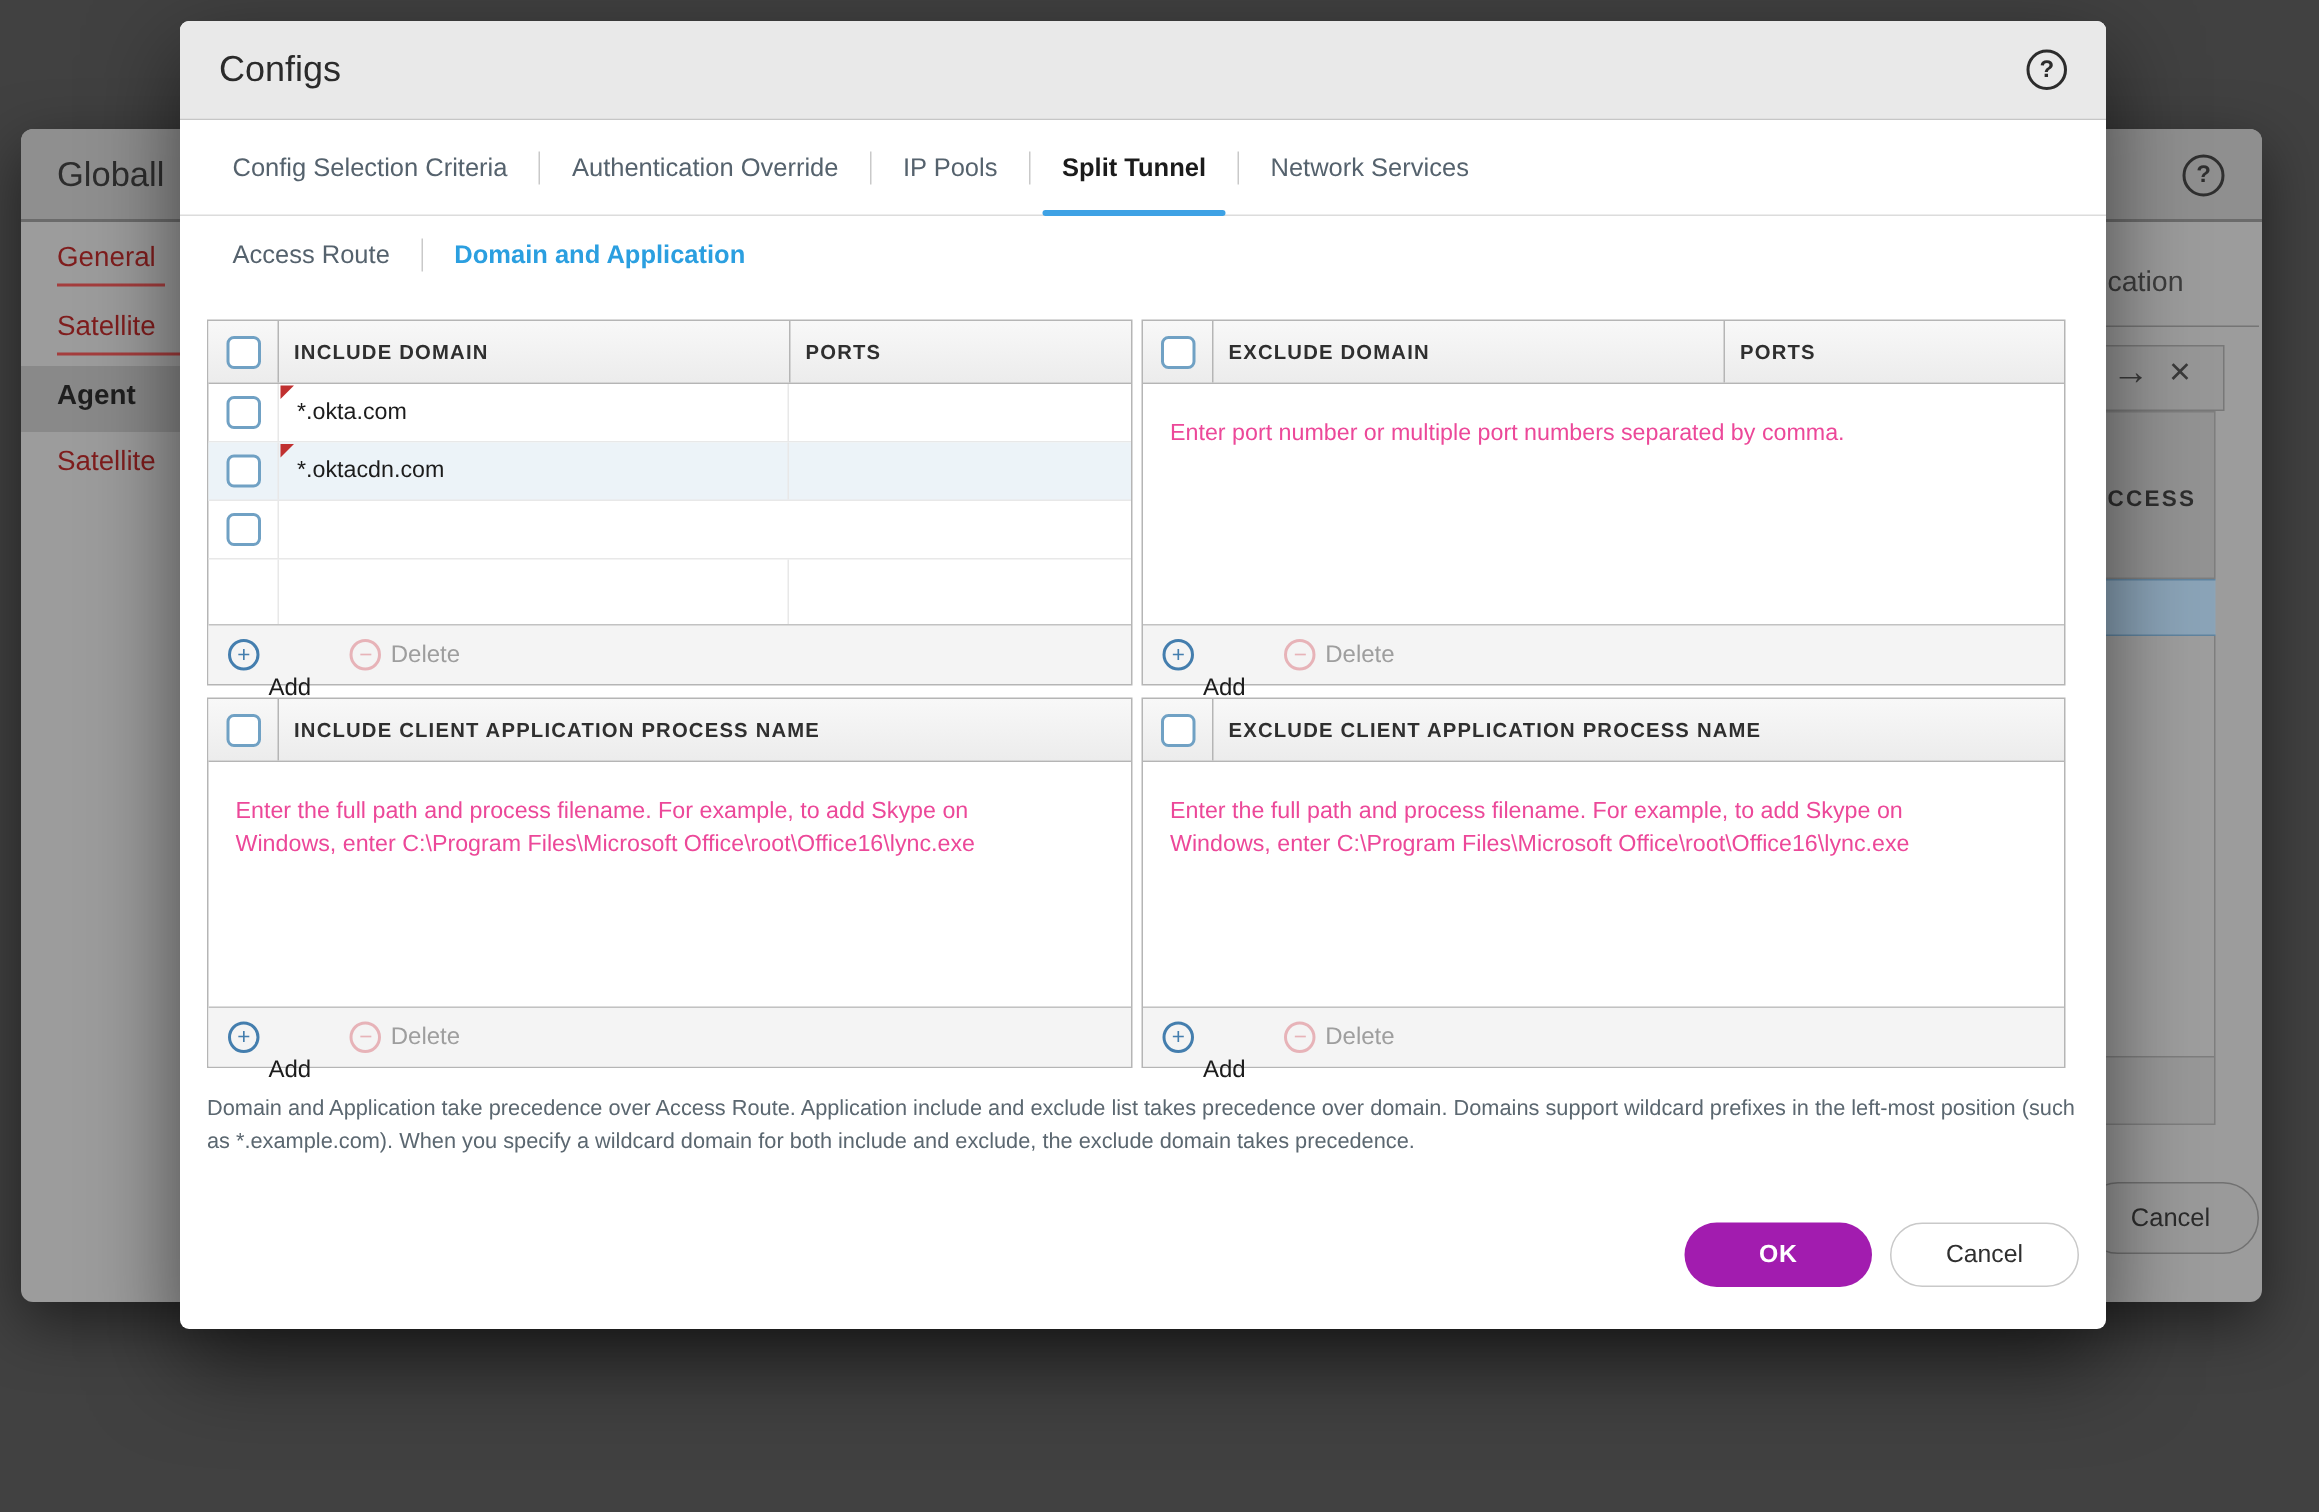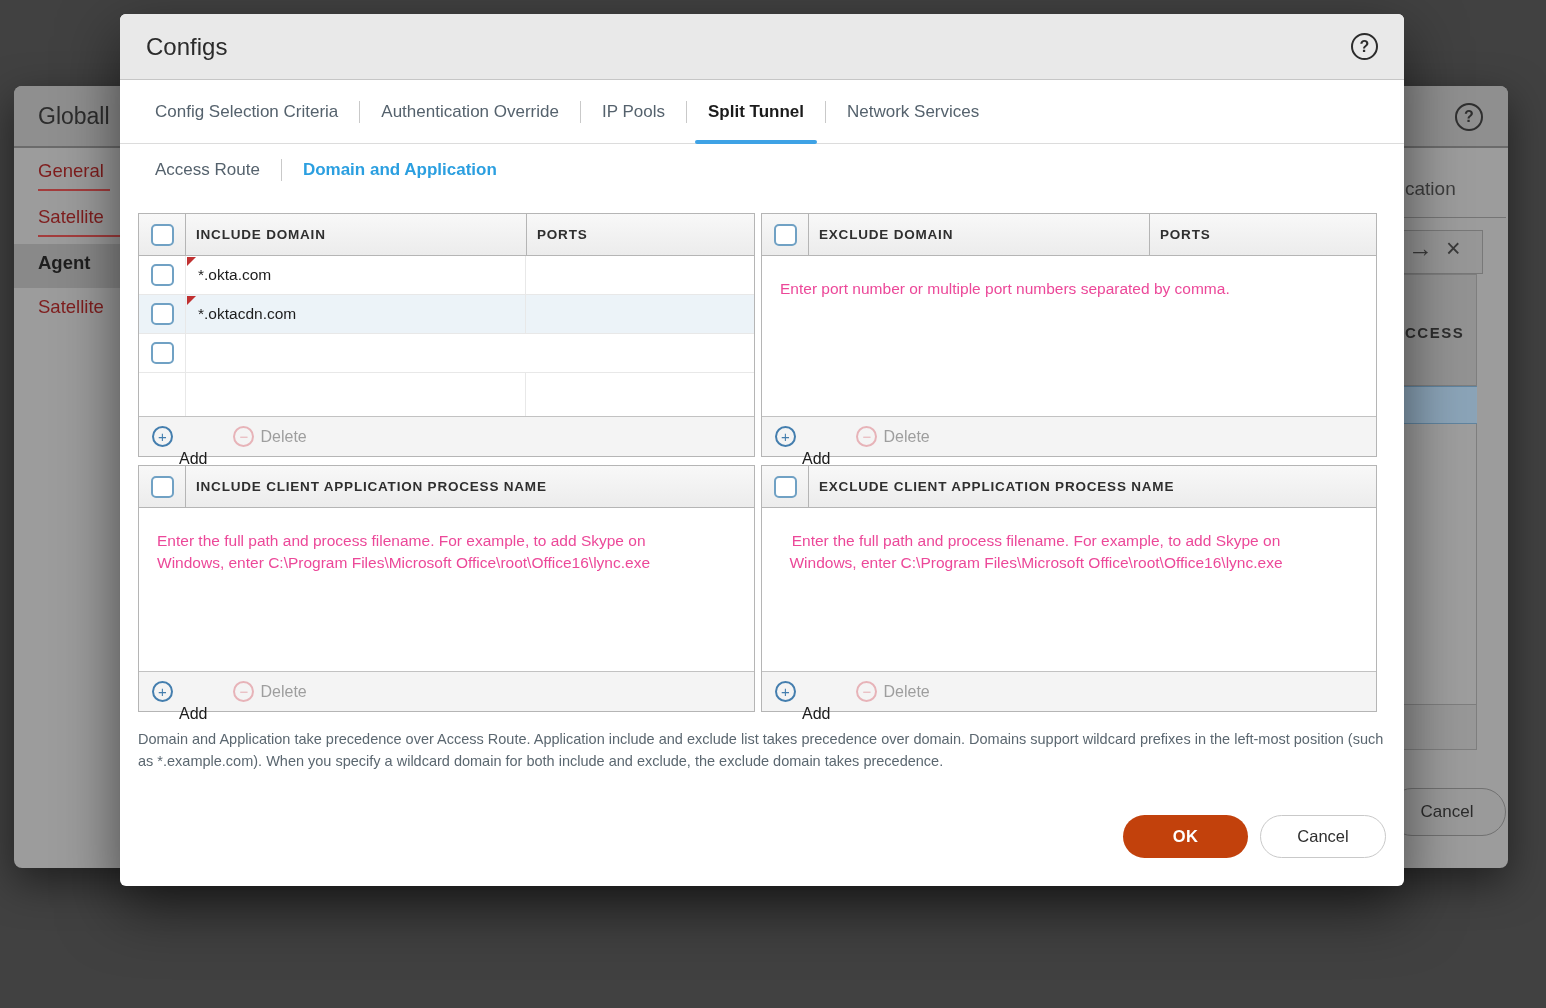--- a/index.html
+++ b/index.html
@@ -85,21 +85,21 @@
   .subtab { font-size:17px; color:#55626d; }
   .subtab.active { color:#2b9fe0; font-weight:bold; }
 
   .panel {
     position:absolute; border:1px solid #b5b5b5; background:#fff;
     display:flex; flex-direction:column;
   }
   .p-incdom { left:18px; top:199px; width:617px; height:244px; }
   .p-excdom { left:641px; top:199px; width:616px; height:244px; }
   .p-incapp { left:18px; top:451px; width:617px; height:247px; }
-  .p-excapp { left:641px; top:451px; width:616px; height:247px;text-align:center; }
+  .p-excapp { left:641px; top:451px; width:616px; height:247px; }
 
   .grid-header {
     height:42px; background:linear-gradient(#f8f8f8,#ececec);
     border-bottom:1px solid #b5b5b5; display:flex; align-items:stretch; flex:none;
   }
   .cb-col { width:47px; display:flex; align-items:center; justify-content:center; border-right:1px solid #b5b5b5; flex:none; }
   .checkbox { width:23px; height:22px; border:2px solid #70a1c4; border-radius:5px; background:#fff; }
   .hdr-label { display:flex; align-items:center; padding-left:10px; font-size:13.5px; font-weight:bold; letter-spacing:.8px; color:#2f2f2f; }
   .dom-col { width:340px; flex:none; }
   .ports-col { flex:1; border-left:1px solid #b5b5b5; }
@@ -129,21 +129,21 @@
   .add .act-label { font-size:16px; color:#1c1c1c;margin-top:44px; }
   .del { margin-left:26px; }
   .del .circle { border-color:#e7b3b8; color:#e7b3b8; }
   .del .act-label { font-size:16px; color:#9e9e9e; }
 
   .footnote {
     position:absolute; left:18px; top:714px; width:1246px;
     font-size:14.5px; line-height:22px; color:#5b6770;
   }
   .btn { position:absolute; top:801px; height:43px; border-radius:22px; display:flex; align-items:center; justify-content:center; font-size:16.5px; }
-  .btn-ok { left:1003px; width:125px; background:#c2410c; color:#fff; font-weight:bold; letter-spacing:.5px; }
+  .btn-ok { left:1003px; width:125px; background:#a21caf; color:#fff; font-weight:bold; letter-spacing:.5px; }
   .btn-cancel { left:1140px; width:126px; background:#fff; border:1px solid #c9c9c9; color:#2f2f2f; }
 </style>
 </head>
 <body>
 
 <div class="stage">
 
   <div class="bg-dialog">
     <div class="bg-header">
       <span class="bg-title">Globall</span>

